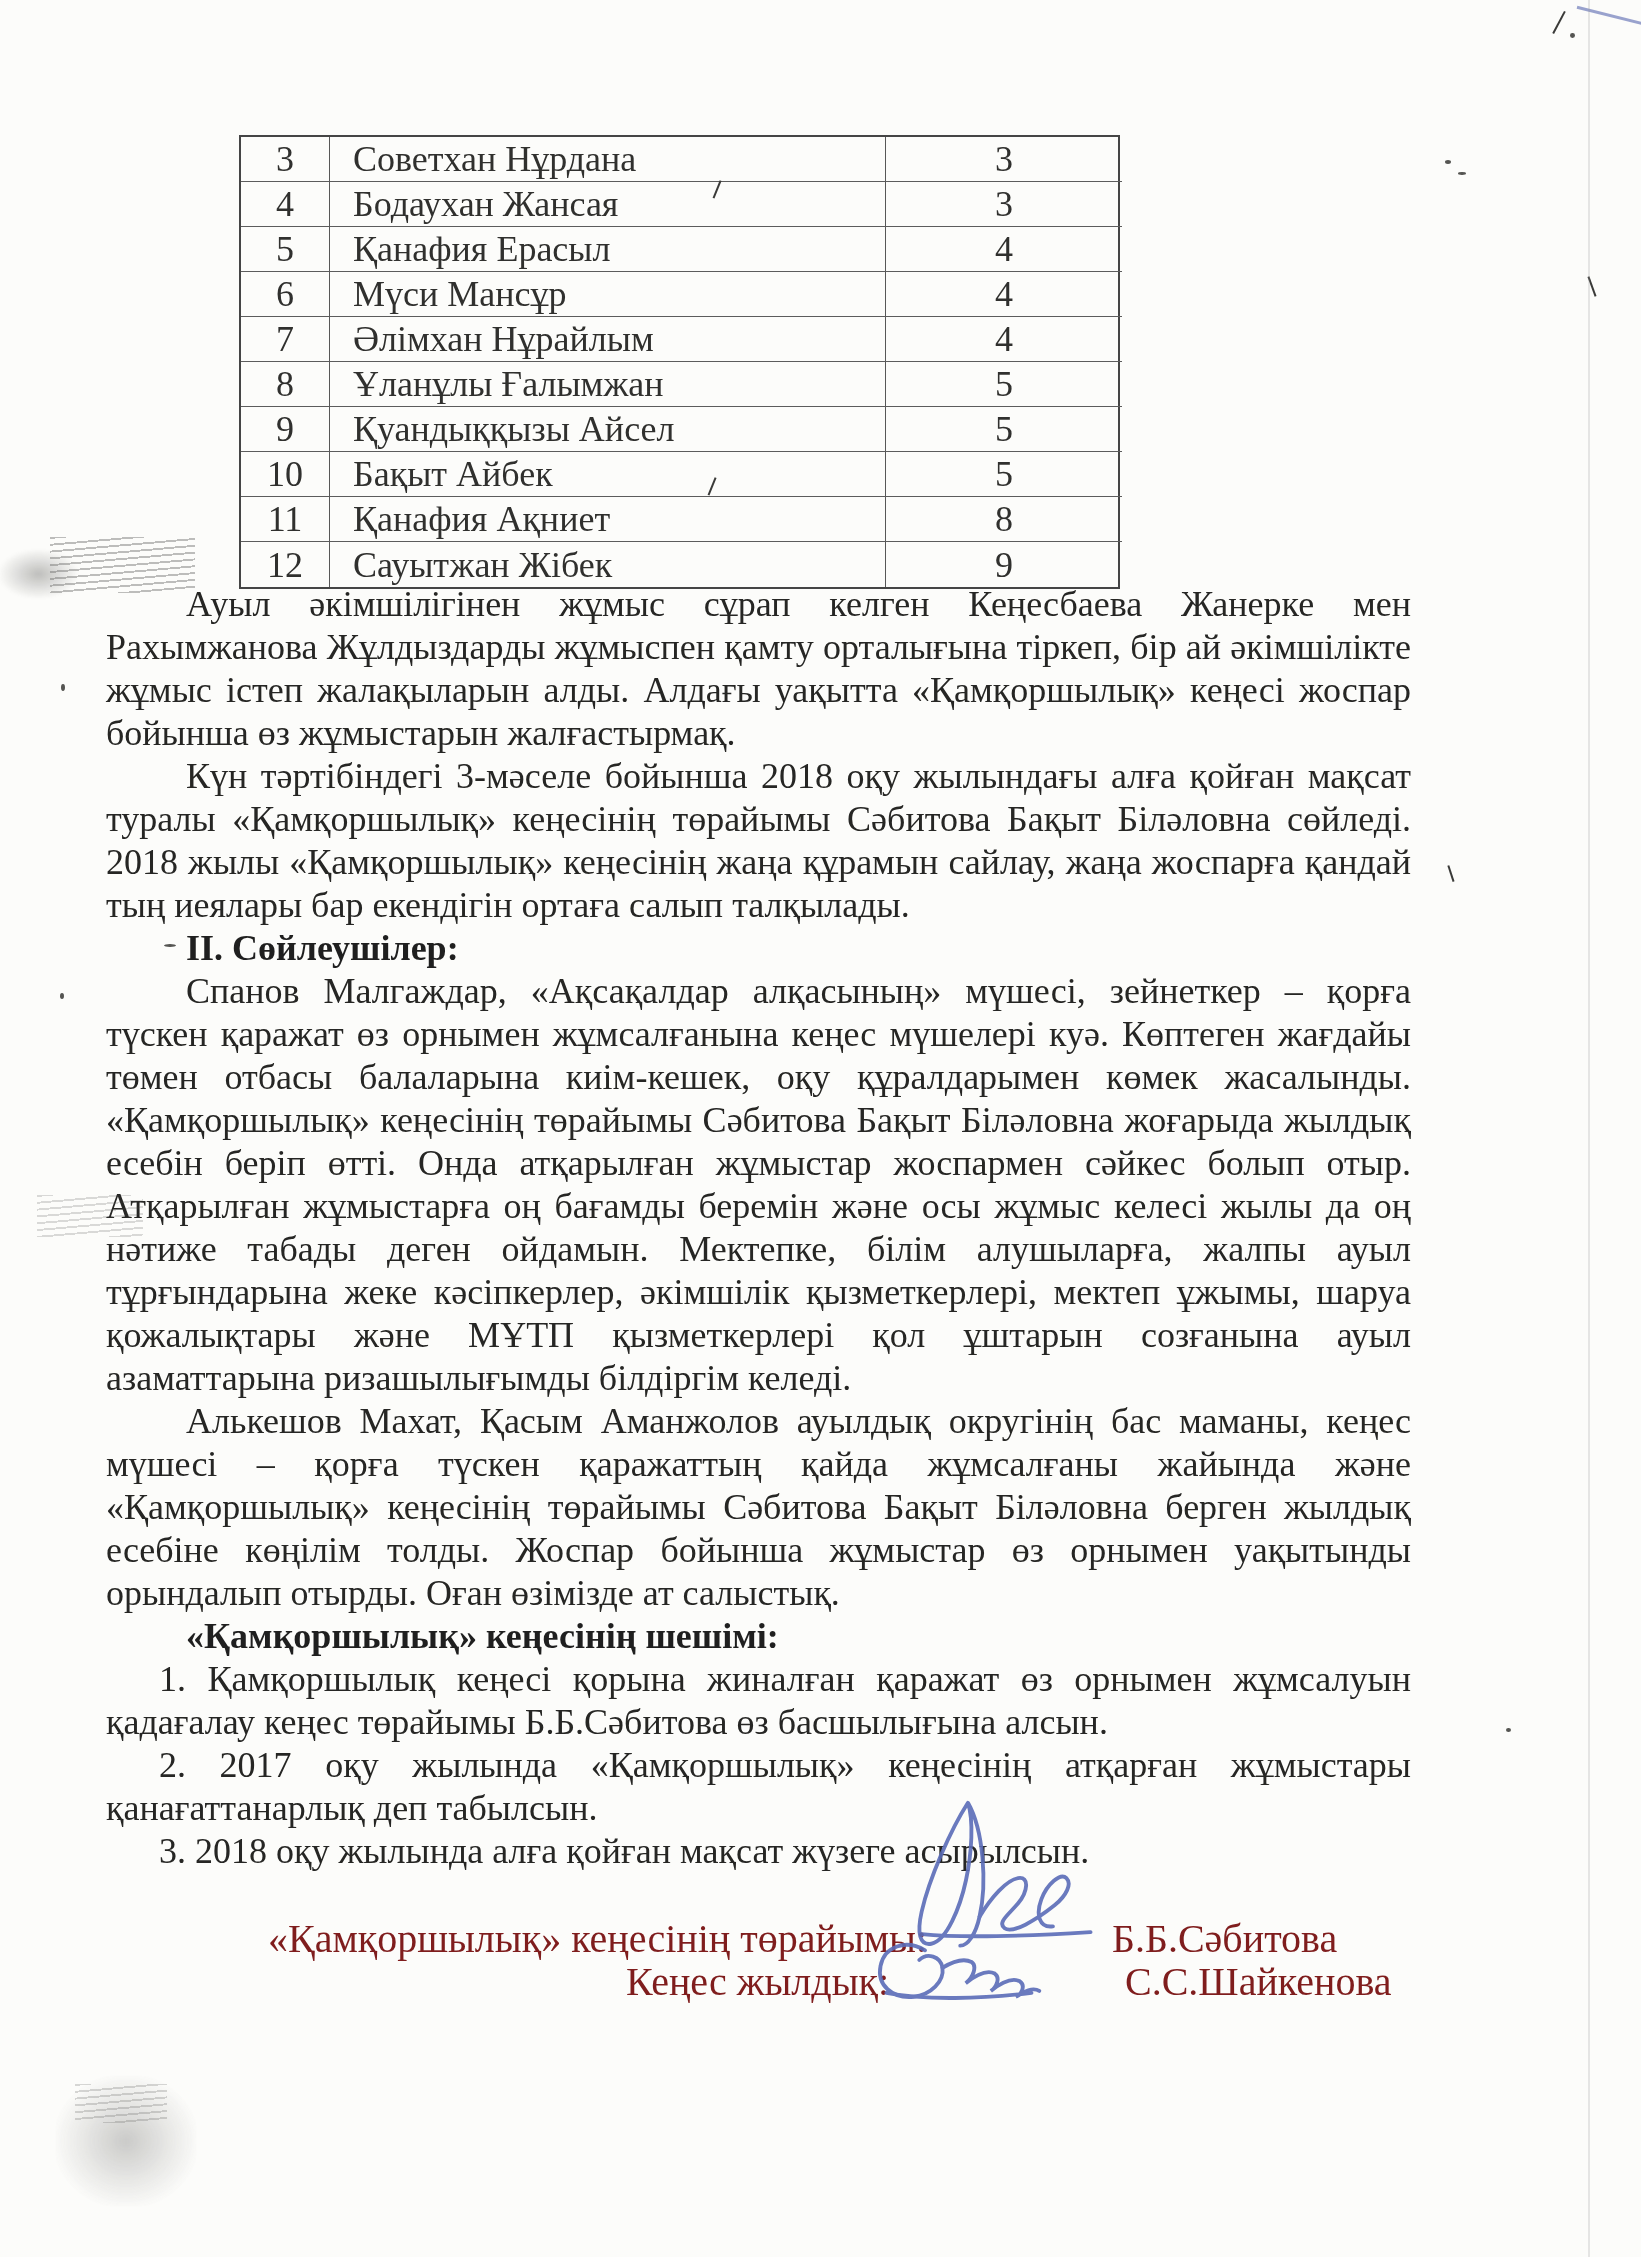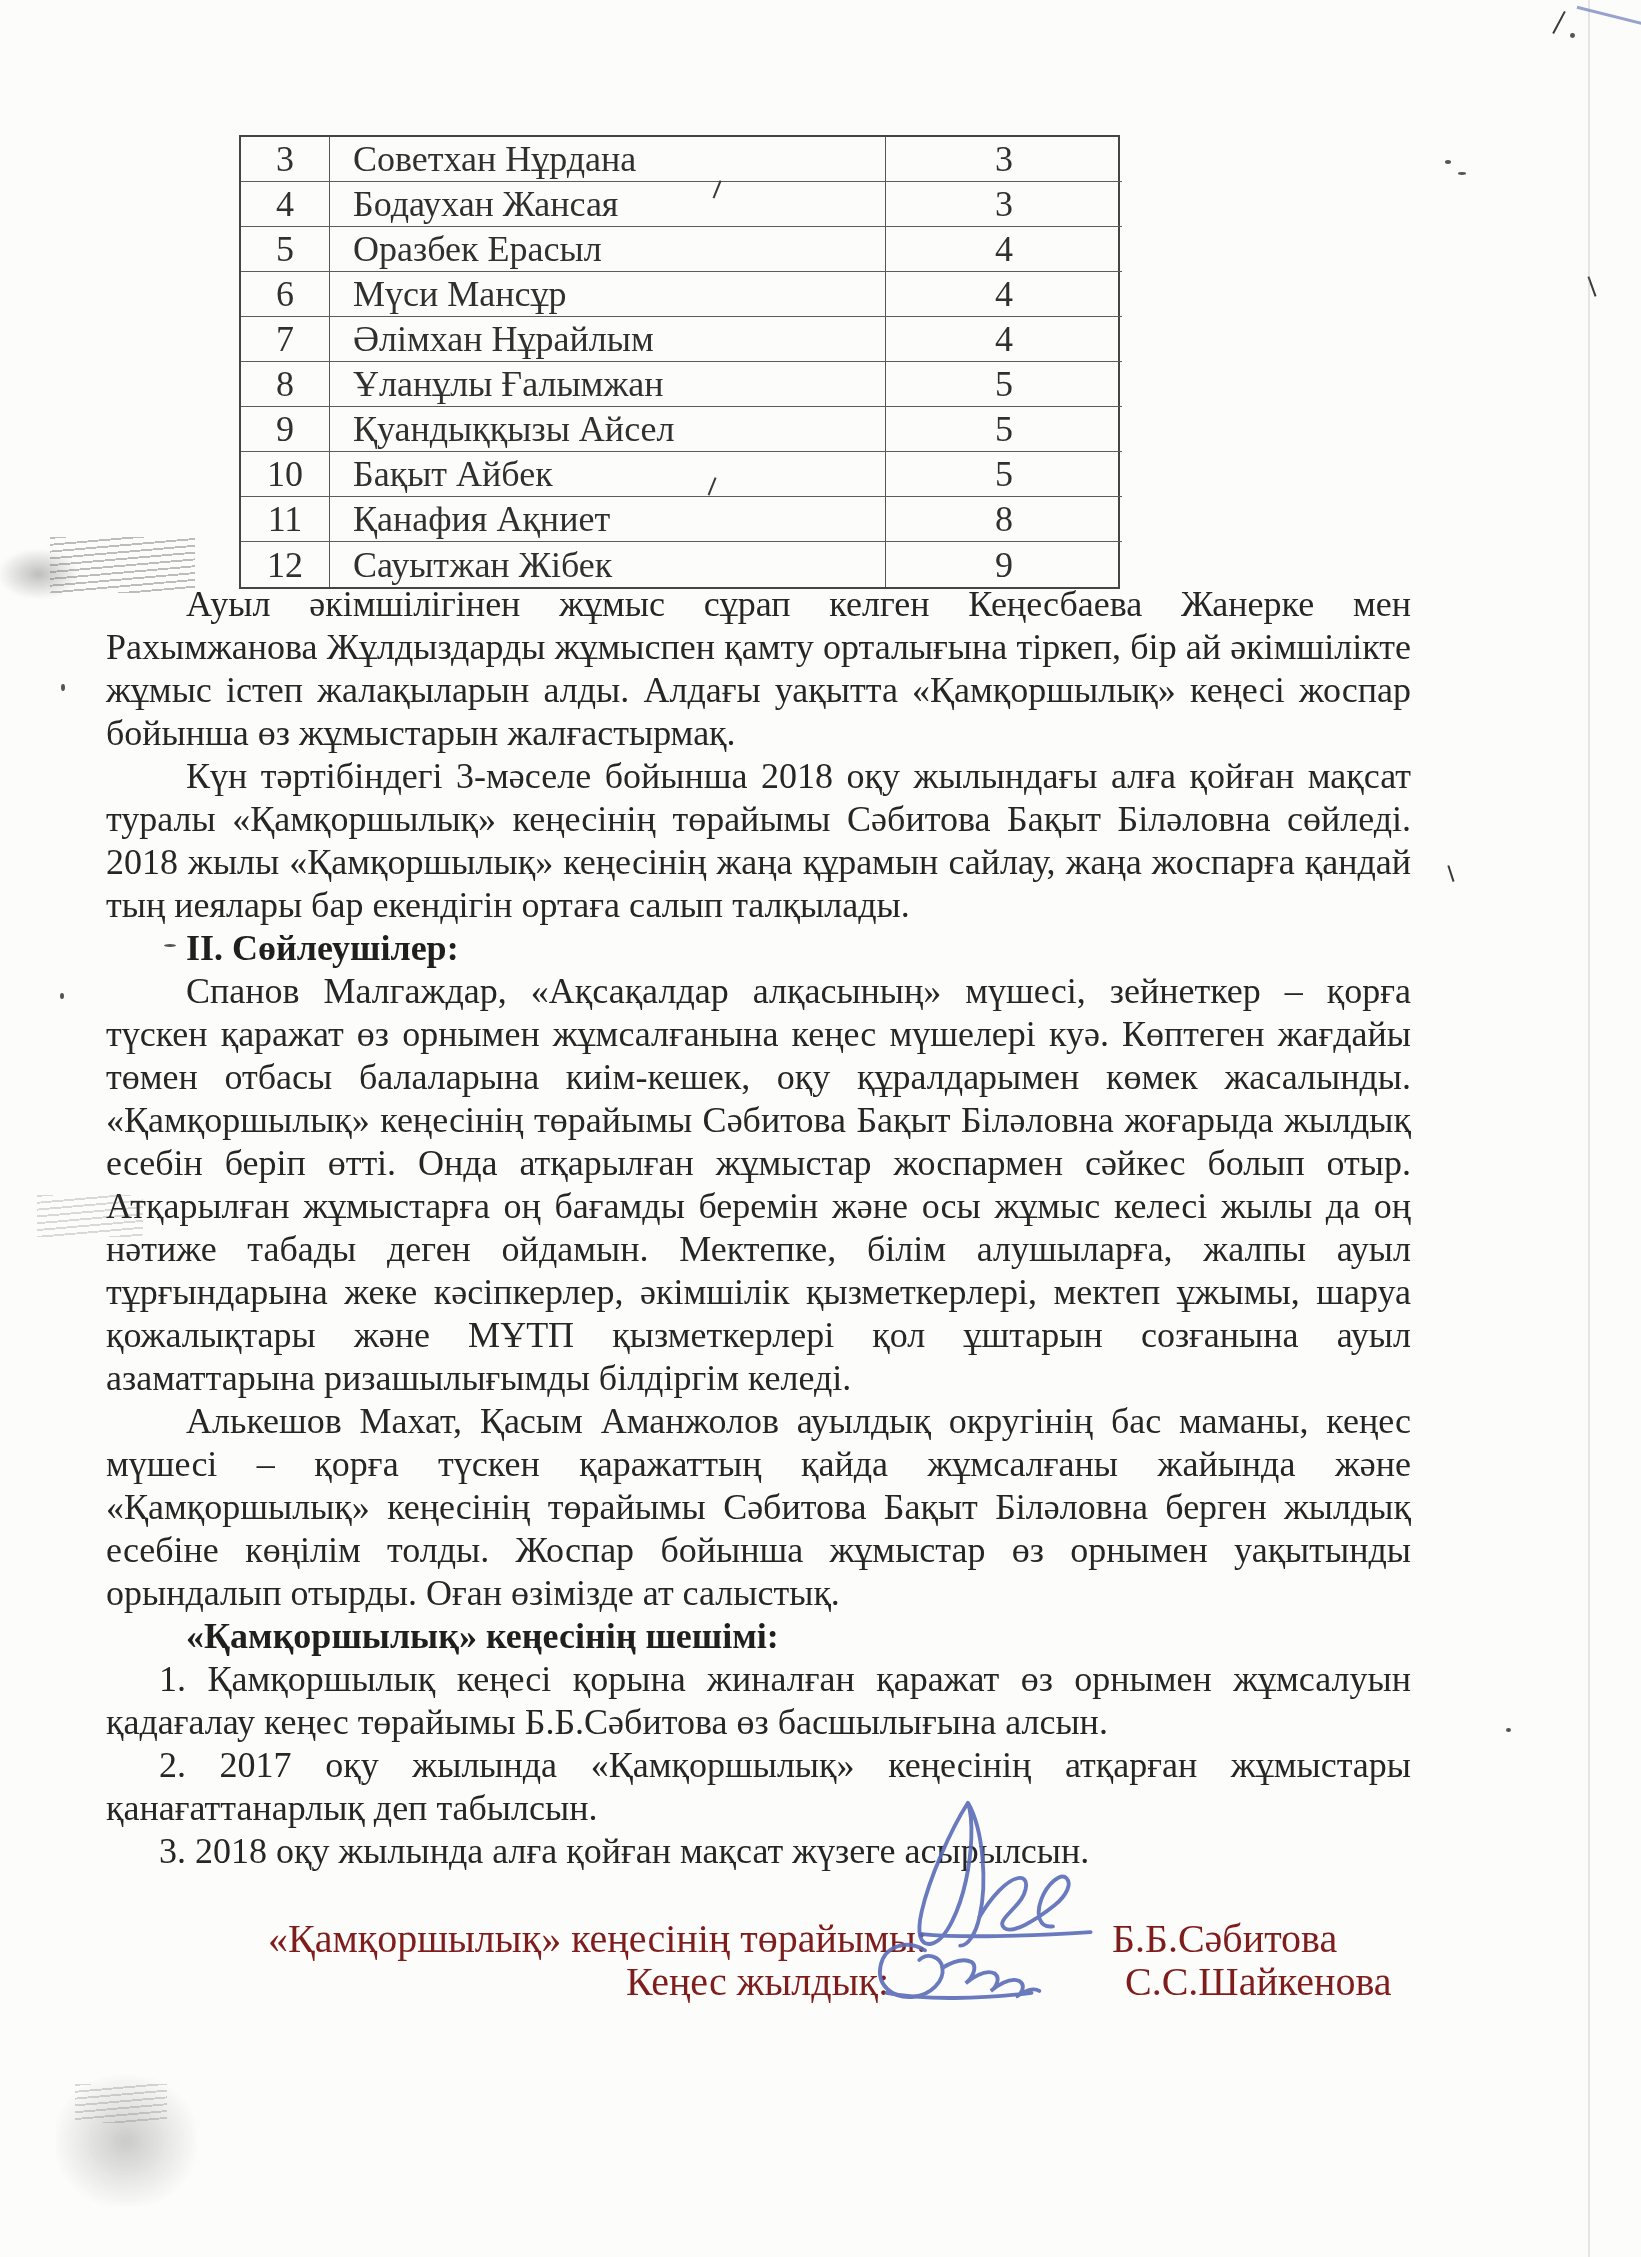--- a/index.html
+++ b/index.html
@@ -76,21 +76,21 @@
   <div class="doc-table">
     <div class="cell c-num">3</div>
     <div class="cell c-name">Советхан Нұрдана</div>
     <div class="cell c-val last-col">3</div>
 
     <div class="cell c-num">4</div>
     <div class="cell c-name">Бодаухан Жансая</div>
     <div class="cell c-val last-col">3</div>
 
     <div class="cell c-num">5</div>
-    <div class="cell c-name">Оразбек Ерасыл</div>
+    <div class="cell c-name">Қанафия Ерасыл</div>
     <div class="cell c-val last-col">4</div>
 
     <div class="cell c-num">6</div>
     <div class="cell c-name">Мүси Мансұр</div>
     <div class="cell c-val last-col">4</div>
 
     <div class="cell c-num">7</div>
     <div class="cell c-name">Әлімхан Нұрайлым</div>
     <div class="cell c-val last-col">4</div>
 

